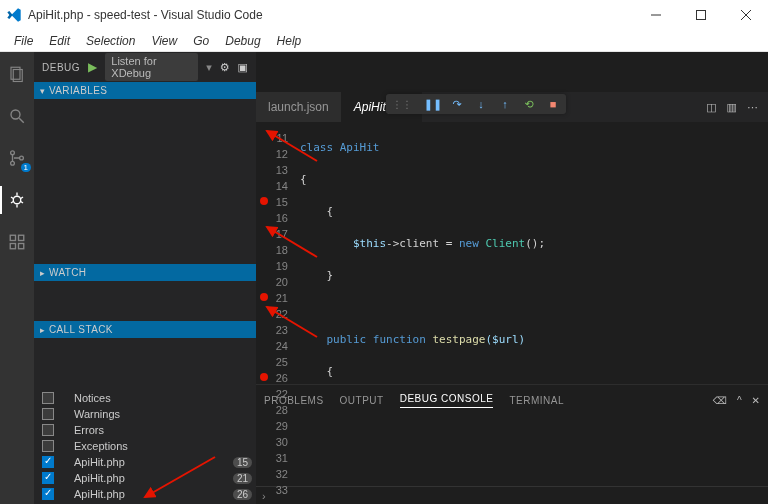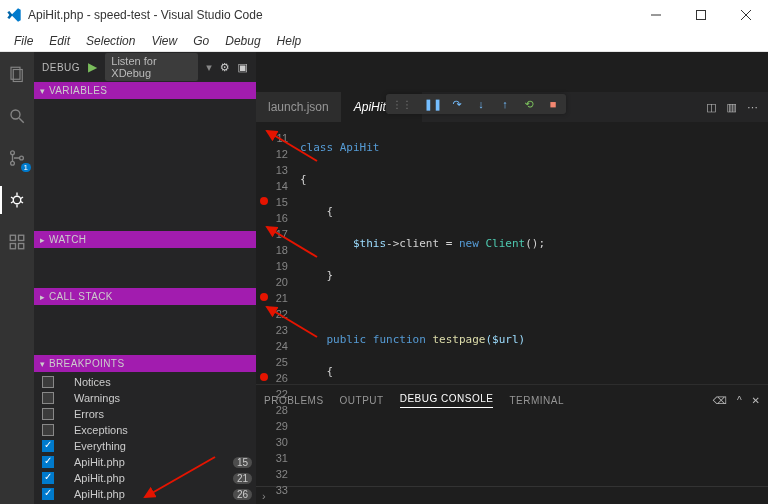--- a/index.html
+++ b/index.html
@@ -16,21 +16,21 @@
 .activity-bar .aicon { width:24px; height:24px; display:flex; align-items:center; justify-content:center; color:#858585; position:relative;}
 .activity-bar .aicon.active { color:#fff; }
 .activity-bar .aicon.active::before { content:""; position:absolute; left:-5px; top:-2px; width:2px; height:28px; background:#fff; }
 .badge { position:absolute; bottom:-2px; right:-2px; background:#007acc; color:#fff; font-size:8px; border-radius:7px; padding:0 3px; }
 .side-panel { width:222px; background:#252526; display:flex; flex-direction:column; }
 .debug-top { display:flex; align-items:center; height:30px; padding:0 8px; gap:8px; color:#bbb; }
 .debug-top .lbl { font-size:10px; letter-spacing:0.5px; }
 .debug-top .play { color:#7abd5c; font-size:12px; }
 .cfg { background:#3c3c3c; padding:2px 6px; font-size:11px; border-radius:2px; }
 .gear,.ticon { color:#ccc; }
-.section-header { background:#a21caf; padding:3px 6px; font-size:10px; letter-spacing:0.4px; text-transform:uppercase; color:#ccc; display:flex; align-items:center; gap:4px; cursor:pointer;}
+.section-header { background:#0369a1; padding:3px 6px; font-size:10px; letter-spacing:0.4px; text-transform:uppercase; color:#ccc; display:flex; align-items:center; gap:4px; cursor:pointer;}
 .section-header::before { content:"▸"; font-size:9px; color:#ccc; }
 .section-header.open::before { content:"▾"; }
 .section-body { flex:none; }
 .bp-list { padding:2px 0 2px 4px; font-size:11px; }
 .bp-item { display:flex; align-items:center; gap:20px; padding:2px 4px; color:#ccc;}
 .bp-item .cb { width:12px; height:12px; border:1px solid #888; display:inline-block; background:#3c3c3c; position:relative;}
 .bp-item .cb.checked { background:#007acc; border-color:#007acc; }
 .bp-item .cb.checked::after { content:"✓"; position:absolute; top:-2px; left:1px; font-size:10px; color:#fff;}
 .bp-item .ln { margin-left:auto; background:#4d4d4d; padding:0 4px; border-radius:6px; font-size:10px; color:#ccc;}
 .editor-area { flex:1; display:flex; flex-direction:column; background:#1e1e1e; min-width:0;}
@@ -153,43 +153,36 @@
       </div>
     <div class="section-body flex-fill"></div>
     <div class="section-header">
         <span>Watch</span>
       </div>
     <div style="height:40px"></div>
     <div class="section-header">
         <span>Call Stack</span>
       </div>
     <div style="height:50px"></div>
-    <div class="section-header open">
-        <span>Breakpoints</span>
-      </div>
     <div class="bp-list" id="bp-list">
         <div class="bp-item">
           <span class="cb"></span>
           <span>Notices</span>
         </div>
         <div class="bp-item">
           <span class="cb"></span>
           <span>Warnings</span>
         </div>
         <div class="bp-item">
           <span class="cb"></span>
           <span>Errors</span>
         </div>
         <div class="bp-item">
           <span class="cb"></span>
           <span>Exceptions</span>
-        </div>
-        <div class="bp-item">
-          <span class="cb checked"></span>
-          <span>Everything</span>
         </div>
         <div class="bp-item">
           <span class="cb checked"></span>
           <span>ApiHit.php</span>
           <span class="ln">15</span>
         </div>
         <div class="bp-item">
           <span class="cb checked"></span>
           <span>ApiHit.php</span>
           <span class="ln">21</span>

